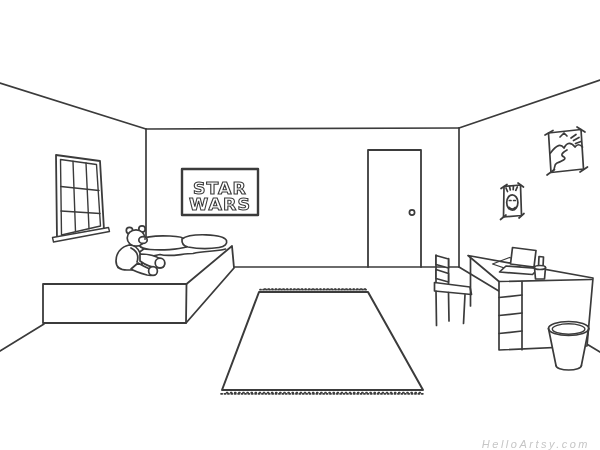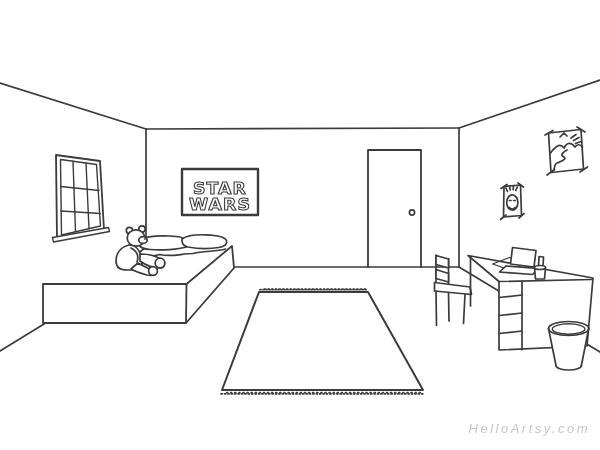--- a/index.html
+++ b/index.html
@@ -16,23 +16,23 @@
   #scene .thick{stroke-width:2.4;}
   #scene .w18{stroke-width:1.8;}
   #scene .w14{stroke-width:1.4;}
   #scene .w13{stroke-width:1.3;}
   #scene .rug-edge{stroke-width:2;}
   #scene text{
     font-family:"DejaVu Sans",sans-serif;font-weight:bold;
     fill:#ffffff;stroke:var(--ink);stroke-width:1.05;letter-spacing:1px;
   }
   .watermark{
-    position:absolute;right:10px;bottom:14px;
+    position:absolute;right:10px;bottom:0;
     font-family:"Liberation Sans",sans-serif;font-style:italic;
-    font-size:13px;letter-spacing:2.5px;color:var(--watermark);
+    font-size:11px;letter-spacing:2.5px;color:var(--watermark);
   }
 </style>
 </head>
 <body>
 
 <div class="canvas">
 <svg id="scene" width="600" height="450" viewBox="0 0 600 450">
 
   <g>
     <polygon class="nf" points="368,150 421,150 421,267 368,267"></polygon>

